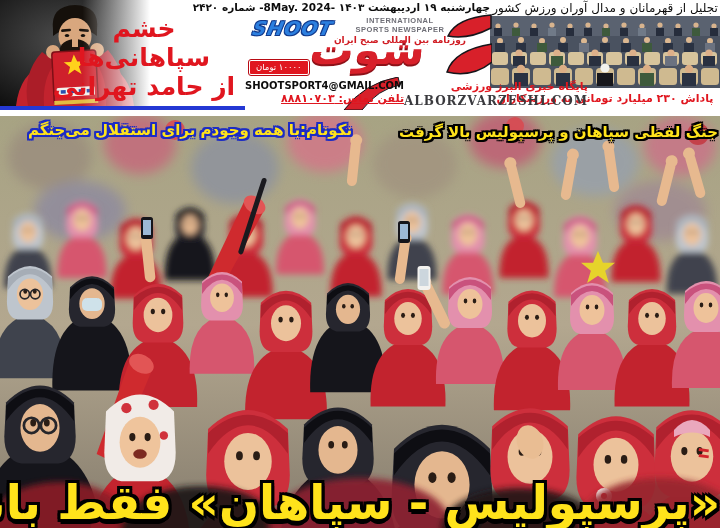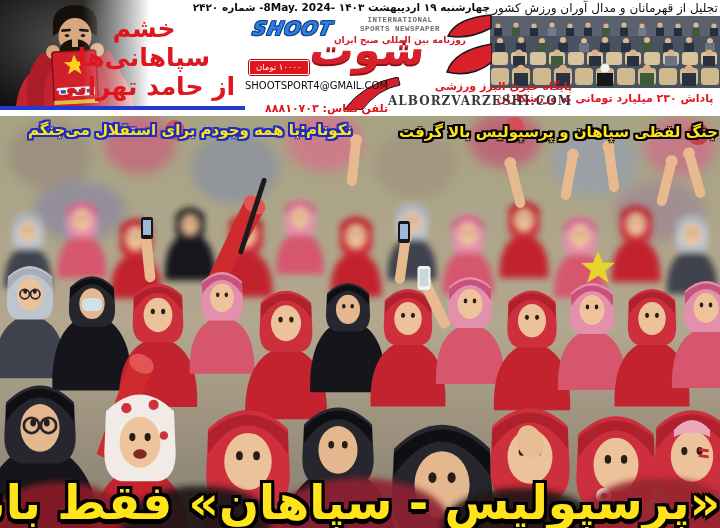--- a/index.html
+++ b/index.html
@@ -17,30 +17,30 @@
   .tlb-h1 { font-size:25px; font-weight:bold; color:#e0161f; margin-top:9px; line-height:29px; }
   .tlb-h2 { font-size:25px; font-weight:bold; color:#e0161f; line-height:30px; }
 
   .box-mid { position:relative; width:245px; height:110px; background:#fff; }
   .date-strip { height:15px; line-height:15px; text-align:left; font-size:10.5px; font-weight:bold; color:#0d0d0d; white-space:nowrap; }
   .logo-area { position:relative; height:62px; }
   .shoot-en { position:absolute; left:8px; top:2px; font-size:19px; font-weight:bold; font-style:italic; letter-spacing:1px; color:#2c7fdf;
     transform:skewX(-12deg);
     text-shadow:1px 1px 0 #123a8c,-1px -1px 0 #123a8c,1px -1px 0 #123a8c,-1px 1px 0 #123a8c; }
   .tagline { position:absolute; right:24px; top:1px; text-align:center; }
-  .tag-en { font-size:7.5px; font-weight:bold; letter-spacing:.5px; color:#6e6e76; line-height:9px; font-family:Liberation Mono, monospace; }
+  .tag-en { font-size:7.5px; font-weight:bold; letter-spacing:.5px; color:#6e6e76; line-height:9px; font-family:Liberation Sans, sans-serif; }
   .tag-fa { font-size:9px; font-weight:bold; color:#d01b22; margin-top:1px; }
   .logo-fa { position:absolute; left:0; width:100%; top:8px; text-align:center; font-size:44px; font-weight:bold; color:#d8202a;
     line-height:54px; transform:skewX(-6deg) scaleY(.92); text-shadow:0 2px 0 #8e1118; }
   .price { position:absolute; left:4px; top:45px; background:#e0161f; border:1px solid #fff; outline:1px solid #b80a13;
     color:#fff; font-size:8.5px; line-height:11px; padding:1px 6px; border-radius:2px; direction:rtl; z-index:3;text-align:center; }
   .contact { position:relative; height:33px; display:flex; }
   .contact-col { flex:1; text-align:center; padding-top:3px; position:relative; z-index:2; }
-  .email { font-size:10px; font-weight:normal; color:#0d0d0d; }
-  .phone { font-size:11px; font-weight:bold; color:#e0161f; margin-top:11px; }
+  .email { font-size:10px; font-weight:bold; color:#0d0d0d; }
+  .phone { font-size:11px; font-weight:bold; color:#e0161f; margin-top:1px;text-decoration:underline; }
   .site-fa { font-size:11px; font-weight:bold; color:#e0161f; }
   .site-en { font-size:12px; font-weight:bold; color:#3a3a3e; letter-spacing:1px; font-family:"DejaVu Serif",serif; margin-top:1px; }
   .swoosh-right { position:absolute; right:-2px; top:12px; z-index:1; }
   .swoosh-mid { position:absolute; left:95px; top:0; z-index:1; }
 
   .box-right { position:relative; width:230px; height:110px; background:#fff; }
   .tr-kicker { height:16px; line-height:16px; text-align:center; font-size:12px; font-weight:normal; color:#0d0d0d; white-space:nowrap; }
   .box-right > svg { display:block; }
   .tr-headline { height:22px; line-height:22px; text-align:center; font-size:11px; font-weight:bold; color:#e0161f; white-space:nowrap; }
 

